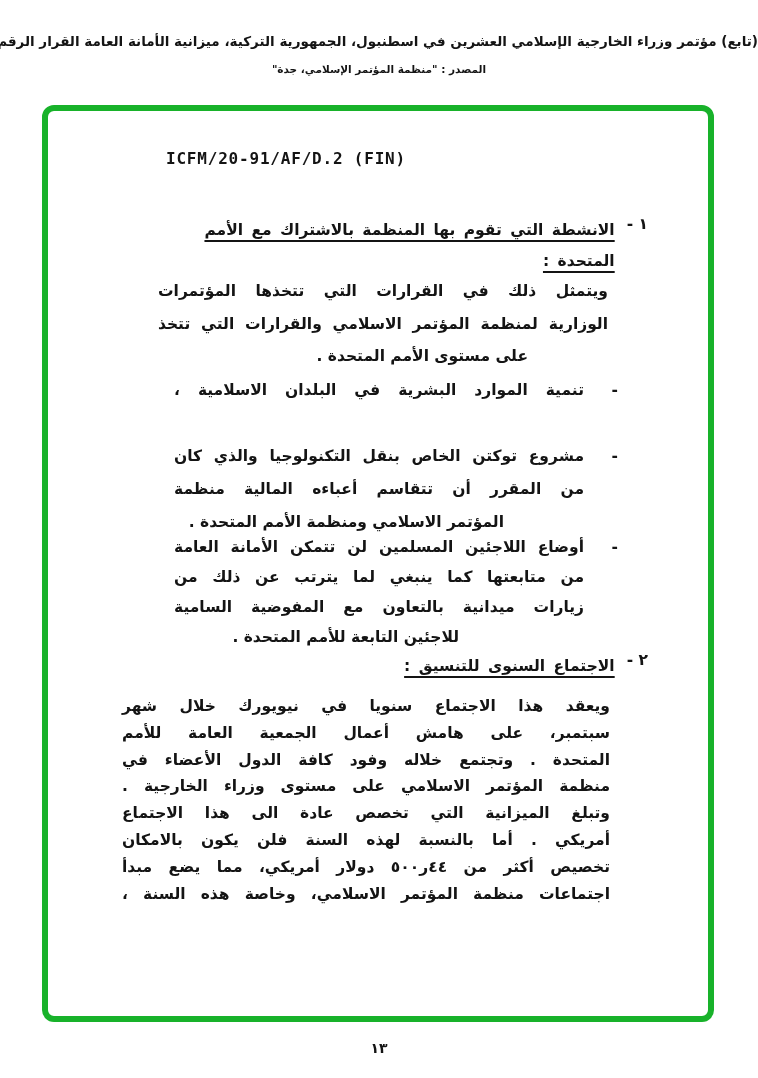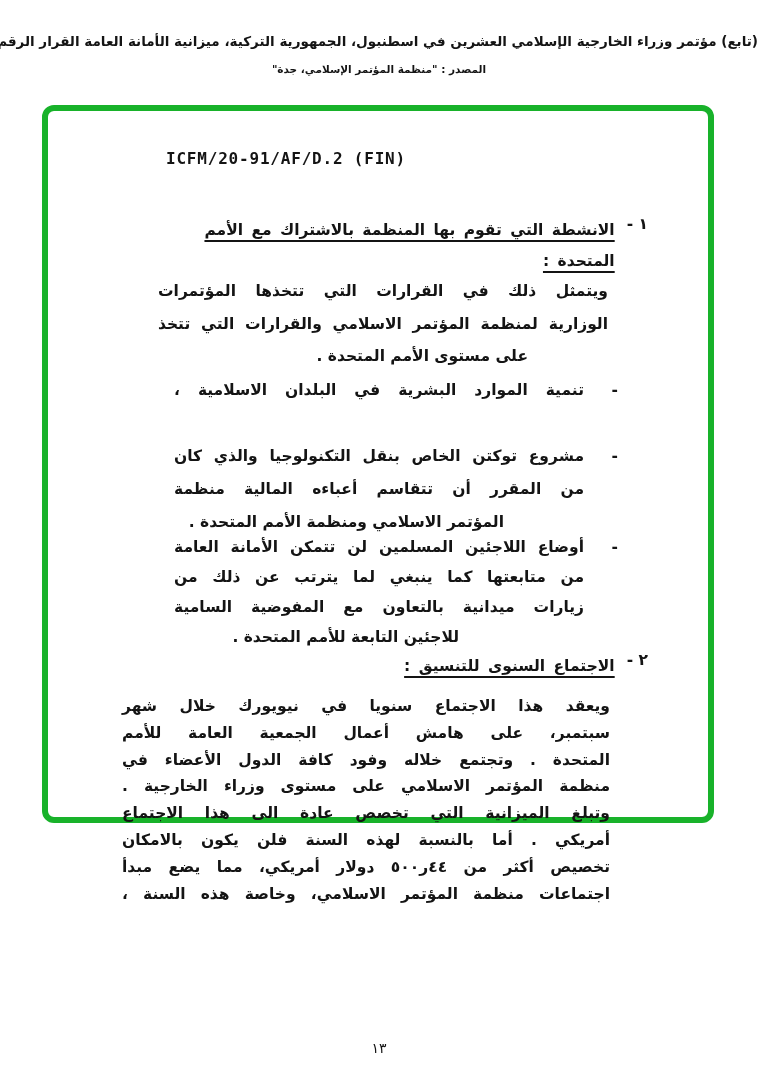--- a/index.html
+++ b/index.html
@@ -17,21 +17,21 @@
     white-space:nowrap;
   }
   .hdr2 {
     position:absolute; top:63px; left:0; width:758px;
     text-align:center; direction:rtl;
     font-size:10.5px; font-weight:700;
   }
   
   .frame {
     position:absolute; left:42px; top:105px;
-    width:672px; height:718px;
+    width:672px; height:917px;
     border:6px solid #18b22a; border-radius:12px;
     background:#ffffff;
   }
   
   .docref {
     position:absolute; left:118px; top:38px;
     direction:ltr;
     font-family:"DejaVu Sans Mono","Liberation Mono",monospace;
     font-size:16px; font-weight:700; letter-spacing:0.8px;
     white-space:nowrap;
@@ -69,21 +69,21 @@
   .bl1 { top:263px; }
   .bl2 { top:329px; }
   .bl3 { top:421px; }
   .bl3 .btxt .ln, .bl3 .dash { line-height:30px; }
   .b1t .ln.last { padding-right:95px; }
   .b2t .ln.last { padding-right:80px; }
   .b3t .ln.last { padding-right:125px; }
   
   .pageno {
     position:absolute; top:1040px; left:0; width:758px;
-    text-align:center; font-size:14px; font-weight:400; direction:rtl;
+    text-align:center; font-size:14px; font-weight:700; direction:rtl;
   }
 </style>
 </head>
 <body>
 
 <div class="hdr1 ar">(تابع) مؤتمر وزراء الخارجية الإسلامي العشرين في اسطنبول، الجمهورية التركية، ميزانية الأمانة العامة القرار الرقم ٢٠/٢ - أم</div>
 <div class="hdr2 ar">المصدر :  "منظمة المؤتمر الإسلامي، جدة"</div>
 
 <div class="frame">
 

